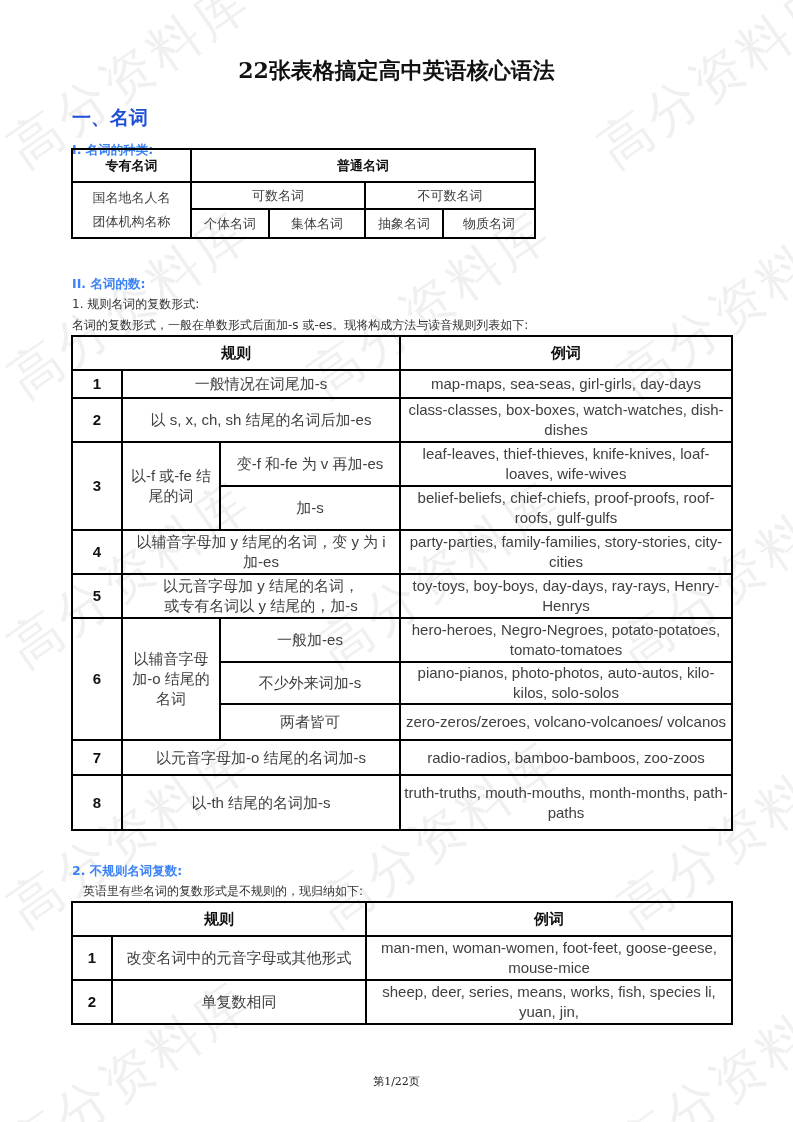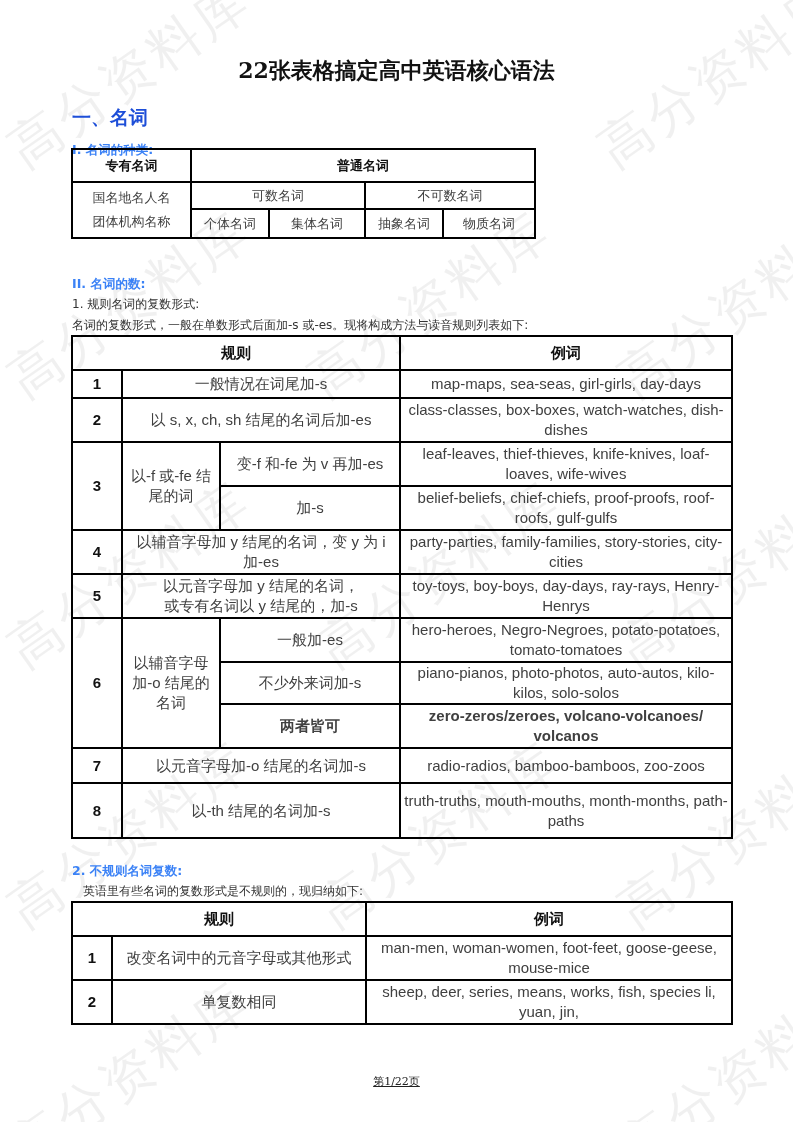--- a/index.html
+++ b/index.html
@@ -9,21 +9,21 @@
   .h1{position:absolute;top:105px;left:72px;font-family:"DejaVu Sans",sans-serif;font-size:19px;font-weight:bold;color:#1d4ed8;}
   .h2{position:absolute;left:72px;font-family:"DejaVu Sans",sans-serif;font-weight:bold;font-size:12.5px;color:#3b82f6;}
   .p{position:absolute;left:72px;font-family:"DejaVu Sans",sans-serif;font-size:12px;color:#333;}
   table{position:absolute;border-collapse:collapse;font-family:"Liberation Sans",sans-serif;}
   td{border:2px solid #000;text-align:center;vertical-align:middle;padding:0 2px;line-height:20px;color:#404040;}
   .t1 td{font-size:13px;}
   .t1 .hd{font-weight:bold;color:#111;font-family:"DejaVu Sans",sans-serif;}
   .t2 td, .t3 td{font-size:15px;}
   .hd{font-weight:bold;color:#111;font-family:"DejaVu Sans",sans-serif;font-size:15px;}
   .num{font-weight:bold;color:#111;font-size:14px;}
-  .footer{position:absolute;top:1074px;left:0;width:793px;text-align:center;font-size:11px;font-family:"DejaVu Serif",serif;color:#222;text-decoration:underline;}
+  .footer{position:absolute;top:1074px;left:0;width:793px;text-align:center;font-size:11px;font-family:"DejaVu Serif",serif;color:#222;}
 </style>
 </head>
 <body>
 
 <div class="wm" style="top:40px;left:-10px;">高分资料库</div>
 <div class="wm" style="top:40px;left:580px;">高分资料库</div>
 <div class="wm" style="top:270px;left:-10px;">高分资料库</div>
 <div class="wm" style="top:270px;left:290px;">高分资料库</div>
 <div class="wm" style="top:270px;left:600px;">高分资料库</div>
 <div class="wm" style="top:540px;left:-10px;">高分资料库</div>
@@ -108,21 +108,21 @@
   <tr style="height:44px;">
     <td class="num" rowspan="3">6</td>
     <td rowspan="3">以辅音字母加-o 结尾的名词</td>
     <td>一般加-es</td>
     <td>hero-heroes, Negro-Negroes, potato-potatoes, tomato-tomatoes</td>
   </tr>
   <tr style="height:40px;">
     <td>不少外来词加-s</td>
     <td>piano-pianos, photo-photos, auto-autos, kilo-kilos, solo-solos</td>
   </tr>
-  <tr style="height:44px;font-weight:bold;">
+  <tr style="height:36px;">
     <td>两者皆可</td>
     <td>zero-zeros/zeroes, volcano-volcanoes/ volcanos</td>
   </tr>
   <tr style="height:35px;">
     <td class="num">7</td>
     <td colspan="2">以元音字母加-o 结尾的名词加-s</td>
     <td>radio-radios, bamboo-bamboos, zoo-zoos</td>
   </tr>
   <tr style="height:55px;">
     <td class="num">8</td>

